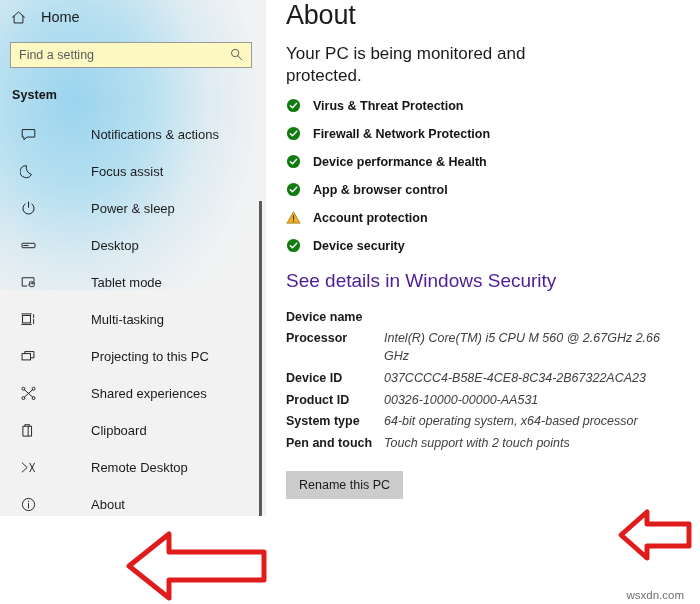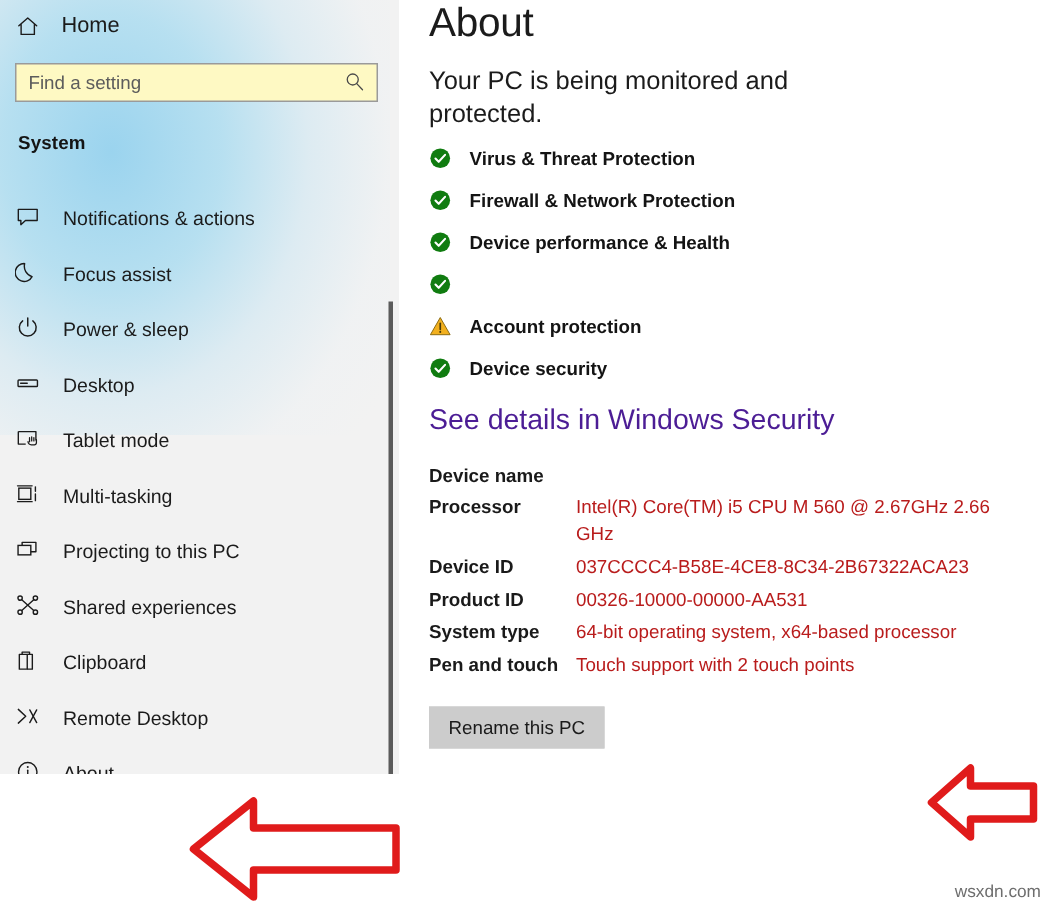--- a/index.html
+++ b/index.html
@@ -65,24 +65,25 @@
 
   .group-head {
     font-size: 12.5px; font-weight: bold;
     color: #141414;
     padding: 20px 0 0 12px;
     letter-spacing: 0.1px;
   }
 
   .nav-list { margin-top: 14px; }
   .nav-item {
-    display: flex; align-items: flex-end;
+    display: flex; align-items: center;
     height: 37px;
-    padding-left: 10px;
+    padding-left: 20px;
     cursor: default;
+    gap: 39px;
   }
   .nav-item .ic {
     width: 24px; min-width: 24px;
     display: flex; align-items: center; justify-content: flex-start;
   }
   .nav-item .lbl {
     font-size: 13px;
     color: #1b1b1b;
     margin-left: 8px;
     white-space: nowrap;
@@ -164,23 +165,24 @@
   }
   .spec-key {
     flex: 0 0 98px;
     font-size: 12.5px;
     font-weight: bold;
     color: #1a1a1a;
     line-height: 1.42;
   }
   .spec-val {
     font-size: 12.5px;
-    color: #b91c1c;
+    color: #404040;
     line-height: 1.42;
     max-width: 258px;
+    font-style: italic;
   }
   .spec-val.wide { max-width: 300px; }
 
   .btn-rename {
     margin-top: 14px;
     background: #cccccc;
     border: 1px solid #cccccc;
     font-family: inherit;
     font-size: 12.5px;
     color: #1a1a1a;
@@ -188,21 +190,21 @@
     cursor: pointer;
   }
 
   
   .arrow { position: absolute; z-index: 40; pointer-events: none; }
   #arrow-about { left: 122px; top: 528px; }
   #arrow-systype { left: 616px; top: 507px; }
 
   .watermark {
     position: absolute;
-    right: 6px; bottom: 3px;
+    right: 16px; bottom: 3px;
     font-size: 11.5px;
     color: #6e6e6e;
     z-index: 50;
   }
 </style>
 </head>
 <body>
 
 <div id="app">
 
@@ -400,20 +402,21 @@
         <span class="lbl">Device performance &amp; Health</span>
       </div>
 
       <div class="status-row">
         <span class="ic">
           <svg width="15" height="15" viewBox="0 0 16 16">
             <circle cx="8" cy="8" r="7" fill="#107c10"></circle>
             <path d="M4.6 8.2 L6.9 10.5 L11.4 5.6" fill="none" stroke="#ffffff" stroke-width="1.5" stroke-linecap="round" stroke-linejoin="round"></path>
           </svg>
         </span>
+        <span class="lbl">App &amp; browser control</span>
       </div>
 
       <div class="status-row">
         <span class="ic">
           <svg width="15" height="15" viewBox="0 0 16 16">
             <path d="M8 1.8 L15.0 14.0 L1.0 14.0 Z" fill="#f2b01e" stroke="#8a6a10" stroke-width="0.7" stroke-linejoin="round"></path>
             <line x1="8" y1="6.0" x2="8" y2="10.2" stroke="#4a3a08" stroke-width="1.2" stroke-linecap="round"></line>
             <circle cx="8" cy="12.0" r="0.72" fill="#4a3a08"></circle>
           </svg>
         </span>

